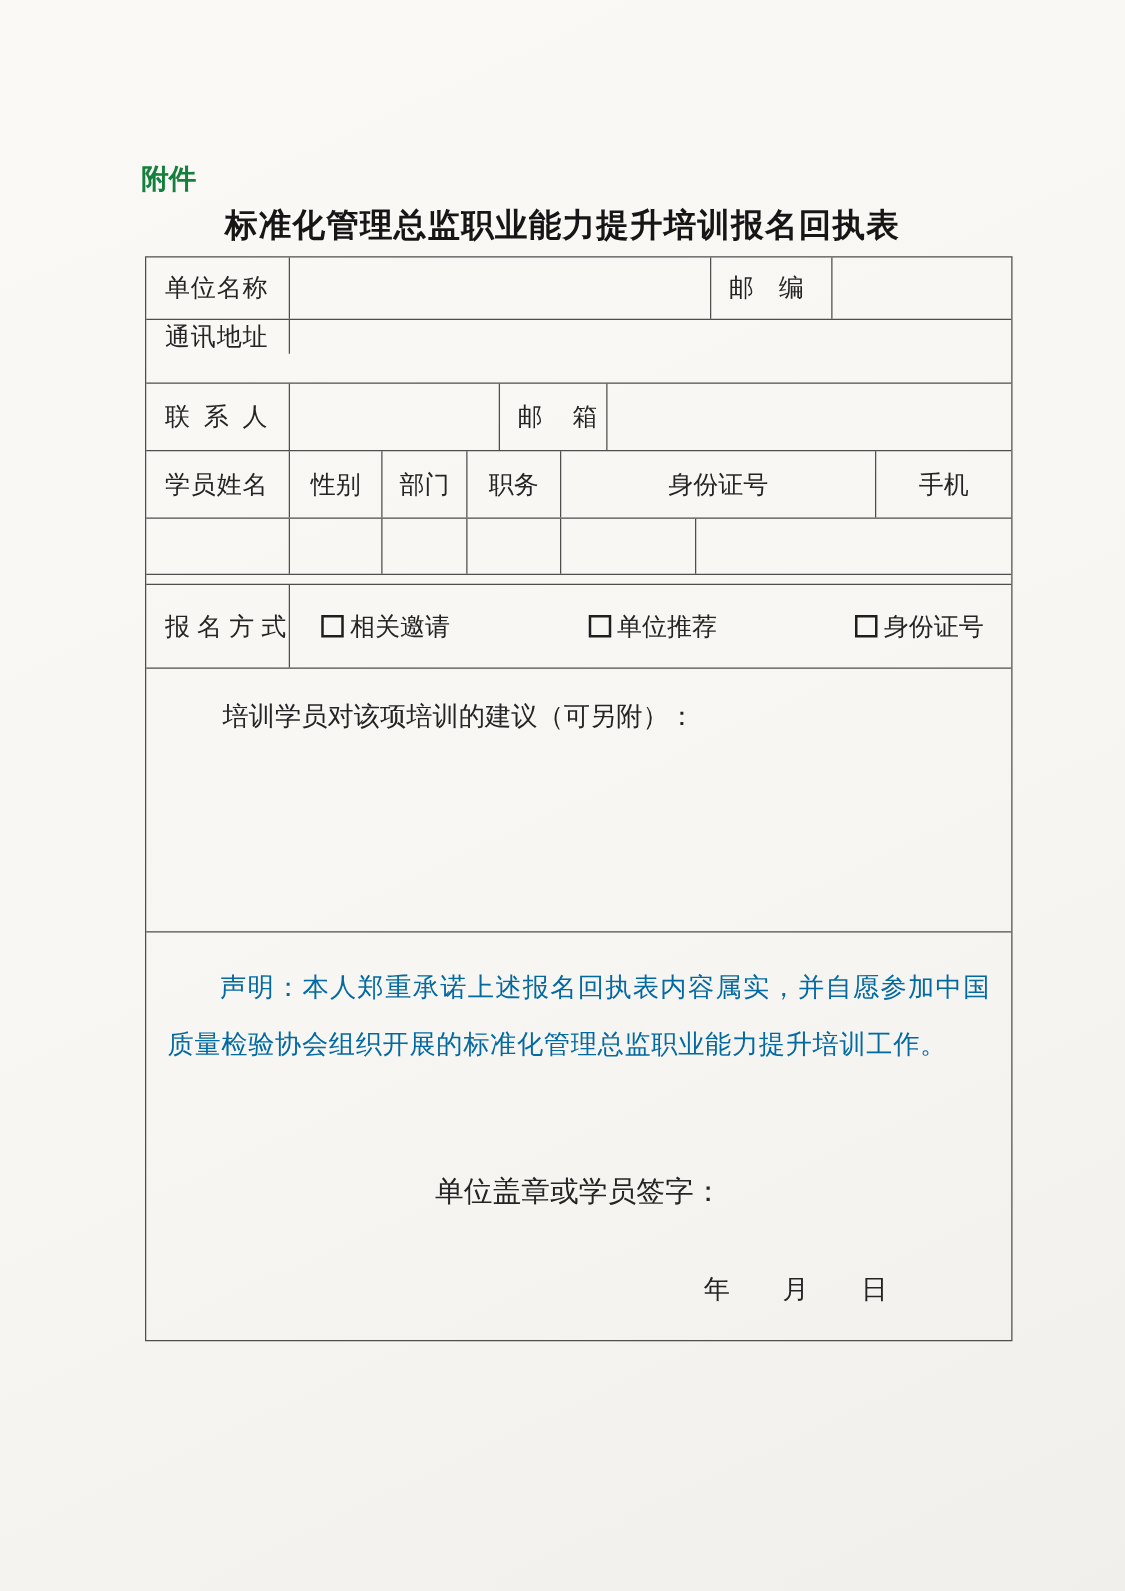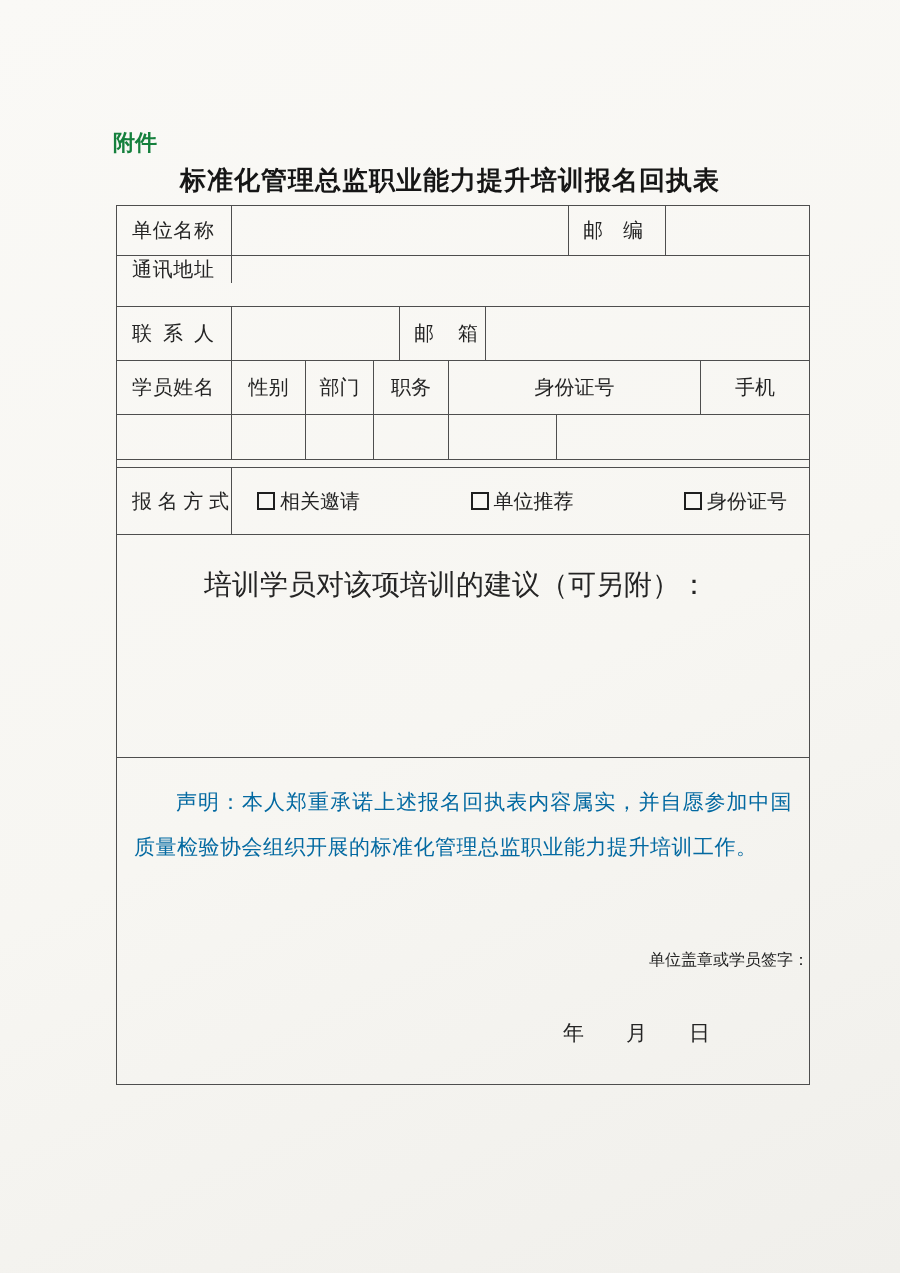--- a/index.html
+++ b/index.html
@@ -51,30 +51,30 @@
   .opt{display:flex;align-items:center;font-size:20px;}
   .cbx{
     width:14px;height:14px;border:2px solid #1e1e1e;
     display:inline-block;margin-right:5px;background:transparent;
   }
   .suggestion-cell{
     height:207px;display:block;border-bottom:1px solid #4e4e4e;
     box-sizing:border-box;
   }
   .suggestion-cell p{
-    margin:16px;padding:20px 20px 0 15px;text-indent:2em;
-    font-size:28px;line-height:28px;
+    margin:4px;padding:20px 20px 0 15px;text-indent:2em;
+    font-size:21px;line-height:28px;
   }
   .decl-cell{height:326px;display:block;box-sizing:border-box;}
   .decl-cell .decl{
     margin:0;padding:22px 17px 0 17px;
     text-indent:2em;font-size:21px;letter-spacing:0.5px;
     line-height:45px;text-align:justify;color:#0369a1;
   }
-  .sig-line{text-align:right;margin-top:80px;font-size:16px;}
+  .sig-line{text-align:center;margin-top:80px;font-size:23px;}
   .date-line{text-align:right;padding-right:99px;margin-top:48px;font-size:21px;}
 </style>
 </head>
 <body>
 
 <div class="attachment">附件</div>
 
 <div class="doc-title">标准化管理总监职业能力提升培训报名回执表</div>
 
 <div class="form-table">

